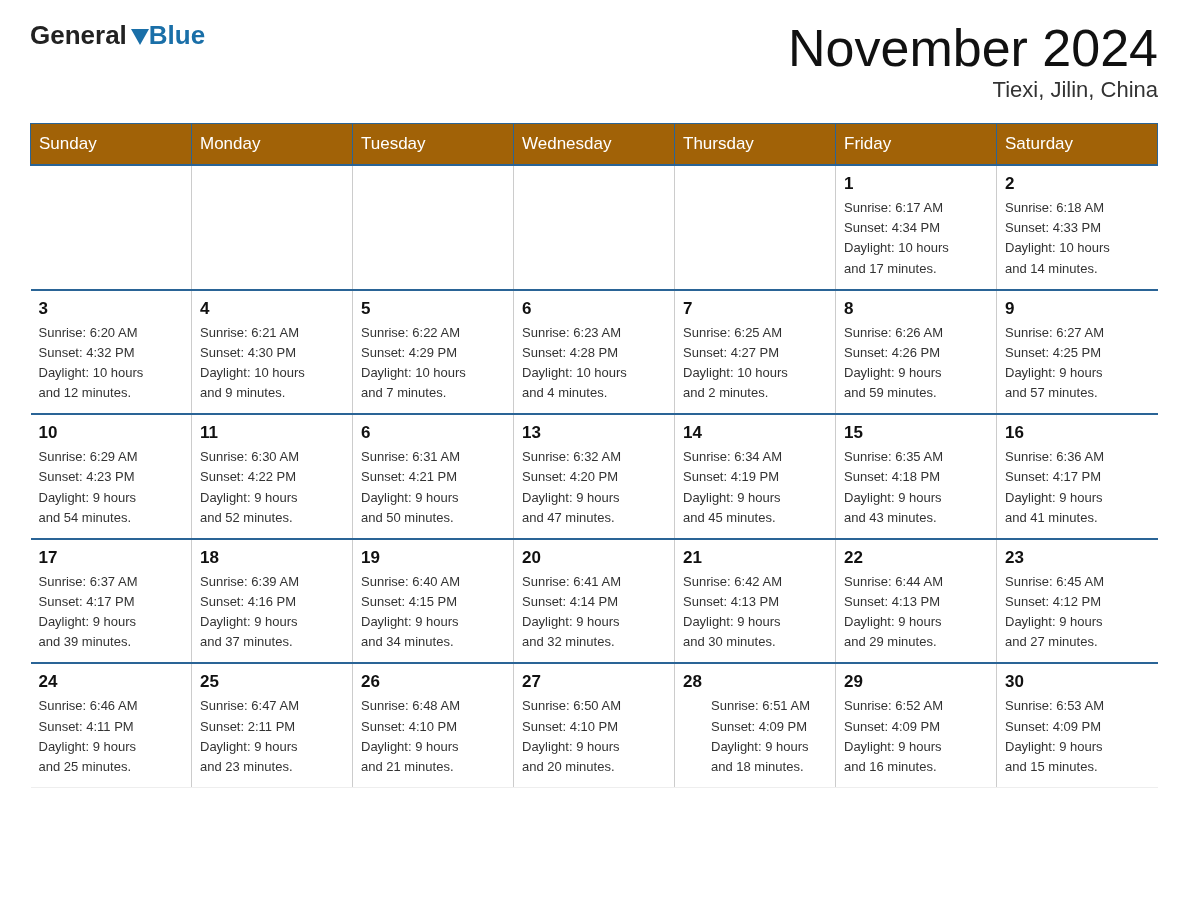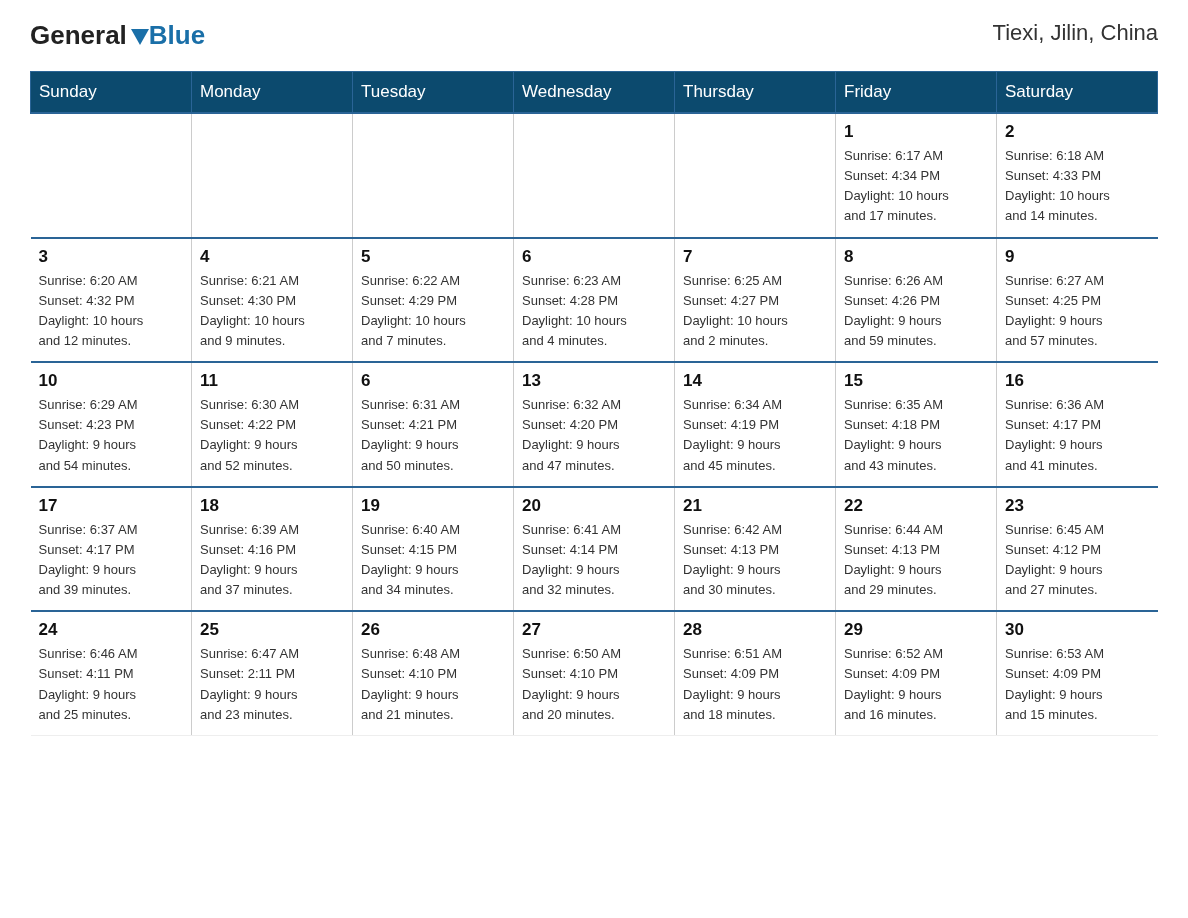--- a/index.html
+++ b/index.html
@@ -33,21 +33,21 @@
     .location-title {
       font-size: 22px;
       color: #333;
     }
     .calendar-table {
       width: 100%;
       border-collapse: collapse;
       table-layout: fixed;
     }
     .calendar-table thead tr th {
-      background-color: #0c4a6e;
+      background-color: #a16207;
       color: #fff;
       font-size: 17px;
       font-weight: normal;
       padding: 10px 8px;
       text-align: left;
       border: 1px solid #2a6496;
     }
     .calendar-table tbody tr {
       border-top: 2px solid #2a6496;
     }
@@ -102,20 +102,21 @@
       <span class="logo-text-general">General</span>
       <svg width="18" height="16" viewBox="0 0 18 16" style="margin-left:2px; margin-top:2px;">
         <polygon points="0,0 18,0 9,16" fill="#1a6fa8"></polygon>
       </svg>
     </div>
     <div>
       <span style="font-size:26px; font-weight:bold; color:#1a6fa8;">Blue</span>
     </div>
   </div>
   <div class="title-area">
+    <div class="month-title">November 2024</div>
     <div class="location-title">Tiexi, Jilin, China</div>
   </div>
 </div>
 
 <table class="calendar-table">
   <thead>
     <tr>
     <th>Sunday</th>
         <th>Monday</th>
         <th>Tuesday</th>
@@ -324,21 +325,21 @@
         </td>
         <td>
           <span class="day-number">27</span>
           <div class="day-info" style="white-space: pre-line;">Sunrise: 6:50 AM
 Sunset: 4:10 PM
 Daylight: 9 hours
 and 20 minutes.</div>
         </td>
         <td>
           <span class="day-number">28</span>
-          <div class="day-info" style="white-space: pre-line;">Sunrise: 6:51 AM
+          <div class="day-info" style="white-space: pre-line; margin-left: 28px;">Sunrise: 6:51 AM
 Sunset: 4:09 PM
 Daylight: 9 hours
 and 18 minutes.</div>
         </td>
         <td>
           <span class="day-number">29</span>
           <div class="day-info" style="white-space: pre-line;">Sunrise: 6:52 AM
 Sunset: 4:09 PM
 Daylight: 9 hours
 and 16 minutes.</div>

